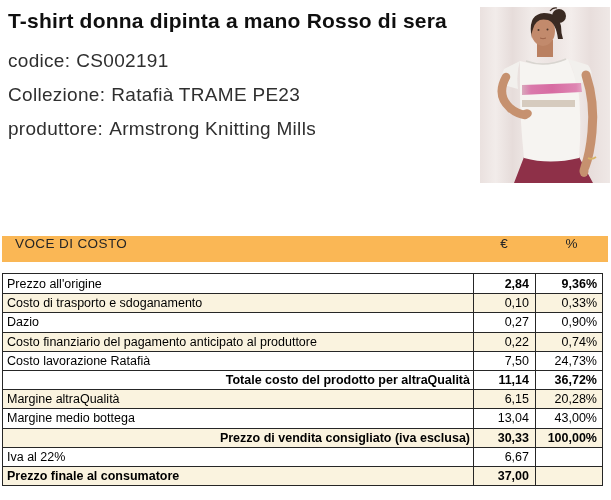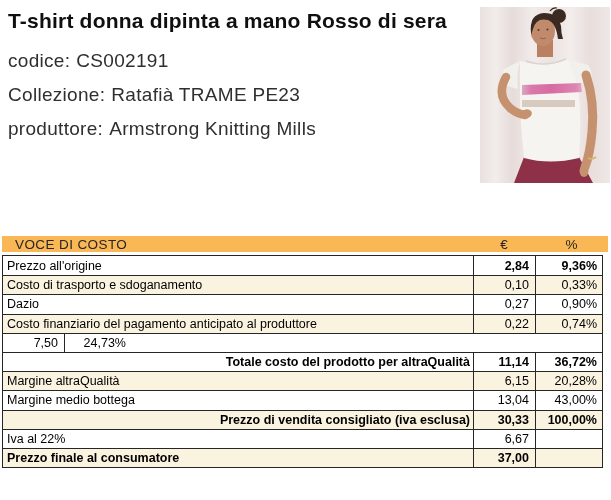--- a/index.html
+++ b/index.html
@@ -17,29 +17,29 @@
   .info-line .val { margin-left:6px; }
   .info-line.gap-wide .val { }
 
   
   .photo { position:absolute; left:480px; top:7px; width:130px; height:176px; }
   .photo svg { display:block; }
 
   
   .cost-table { position:absolute; left:2px; top:236px; width:606px; }
   .thead {
-    height:16px; background:var(--header-orange,#FAB755);
-    display:flex; align-items:flex-end; color:#262626;
+    height:26px; background:var(--header-orange,#FAB755);
+    display:flex; align-items:flex-start; color:#262626;
   }
   .th-voce { flex:1; padding-left:13px; font-size:13.5px; letter-spacing:0.4px; }
   .th-eur  { width:62px; text-align:center; font-size:13.5px; }
   .th-pct  { width:73px; text-align:center; font-size:13.5px; }
 
   .grid {
-    margin-top:3px; width:601px; box-sizing:border-box;
+    margin-top:11px; width:601px; box-sizing:border-box;
     border:1px solid var(--table-border,#262626);
   }
   .trow {
     display:flex; height:19.2px; box-sizing:border-box;
     border-top:1px solid var(--table-border,#262626);
     font-size:12.5px; color:#000;
   }
   .trow:first-child { border-top:none; }
   .trow.cream { background:var(--row-cream,#FAF3DF); }
   .trow.white { background:#ffffff; }
@@ -141,20 +141,21 @@
           <div class="cell label">Dazio</div>
           <div class="cell eur">0,27</div>
           <div class="cell pct">0,90%</div>
         </div>
         <div class="trow cream">
           <div class="cell label">Costo finanziario del pagamento anticipato al produttore</div>
           <div class="cell eur">0,22</div>
           <div class="cell pct">0,74%</div>
         </div>
         <div class="trow white">
+          <div class="cell label">Costo lavorazione Ratafià</div>
           <div class="cell eur">7,50</div>
           <div class="cell pct">24,73%</div>
         </div>
         <div class="trow white">
           <div class="cell label b ar">Totale costo del prodotto per altraQualità</div>
           <div class="cell eur b">11,14</div>
           <div class="cell pct b">36,72%</div>
         </div>
         <div class="trow cream">
           <div class="cell label">Margine altraQualità</div>

